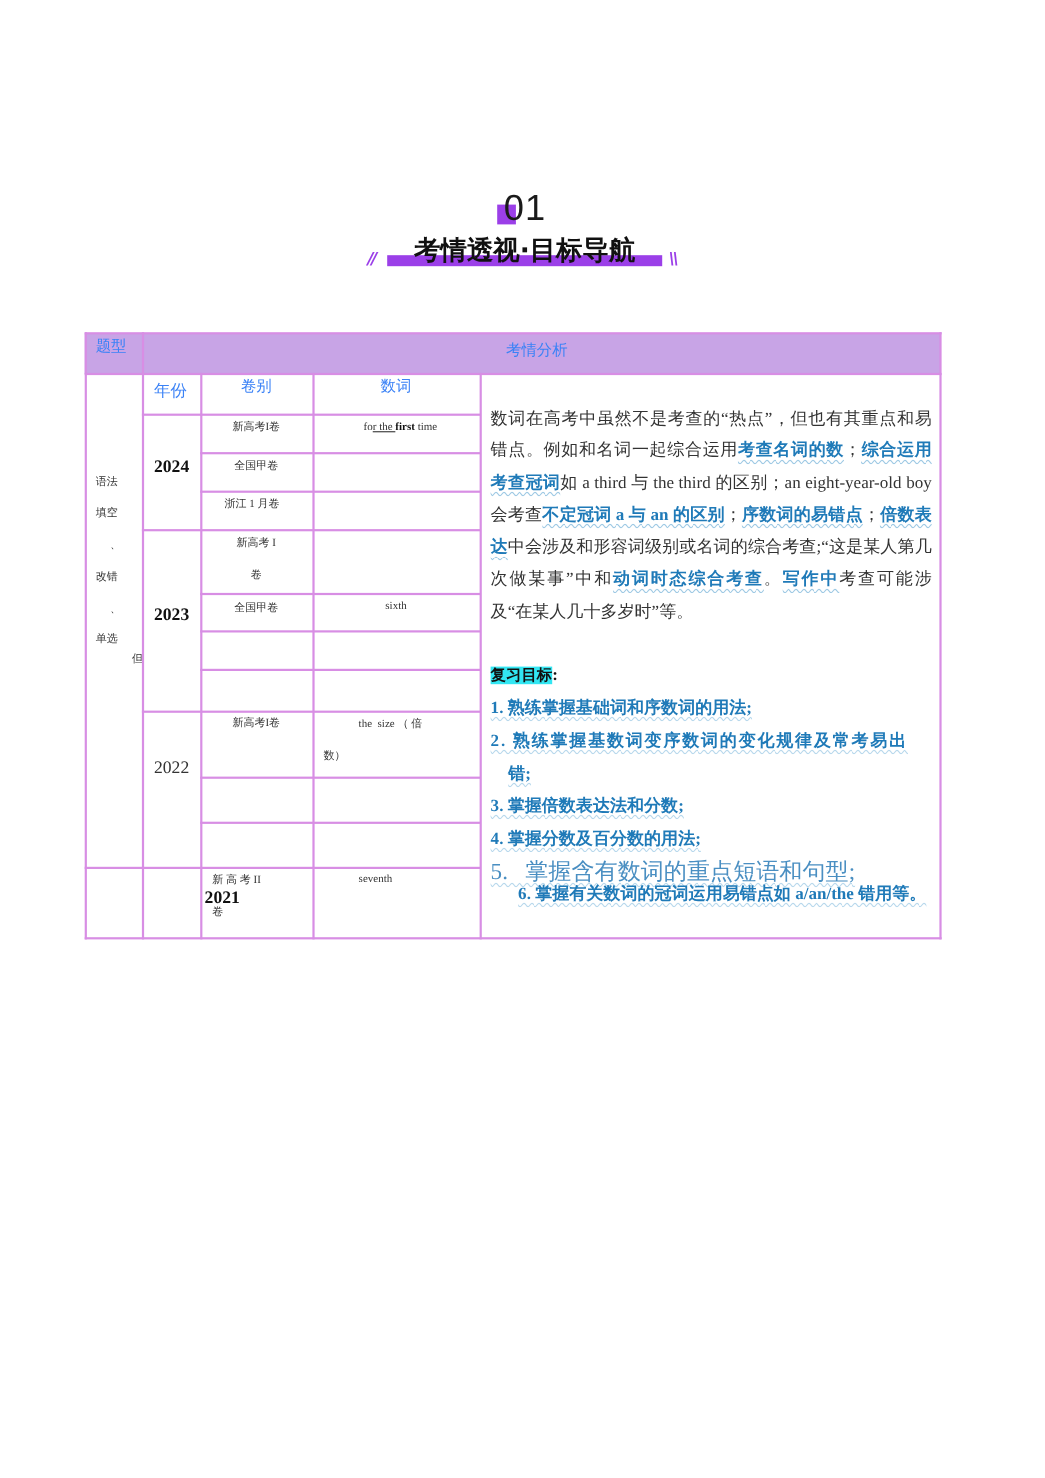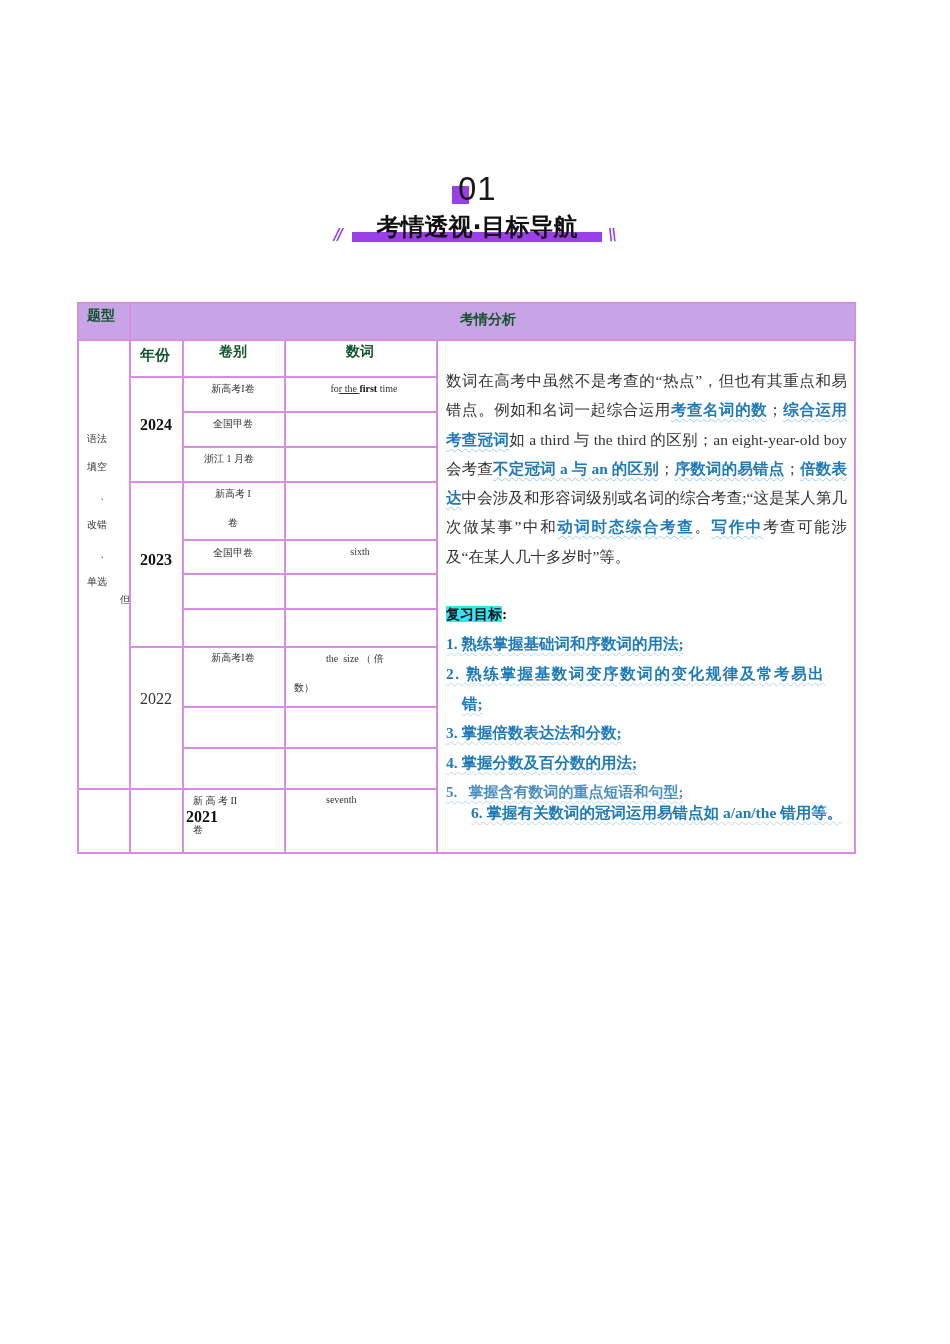--- a/index.html
+++ b/index.html
@@ -12,33 +12,33 @@
   .title-bar { position:absolute; left:352px; top:232px; width:250px; height:10px; background:#9b3fe8; }
   .title { position:absolute; left:352px; top:210px; width:250px; text-align:center;
            font-family:"DejaVu Sans","Liberation Sans",sans-serif; font-weight:bold; font-size:24px;
            color:#111; line-height:34px; letter-spacing:0px; }
   .slash { position:absolute; top:226px; font-family:"DejaVu Sans",sans-serif; font-size:15px;
            color:#9b3fe8; font-style:italic; font-weight:bold; letter-spacing:-2px; }
   .hline { position:absolute; height:1.5px; background:#d88ee4; }
   .vline { position:absolute; width:1.5px; background:#d88ee4; }
   .hdr-bg { position:absolute; left:77px; top:303px; width:778px; height:37px; background:#c8a4e6; }
   .t { position:absolute; font-size:10px; line-height:29px; color:#333; }
-  .sans-bold { font-family:"DejaVu Sans","Liberation Sans",sans-serif; font-weight:bold; font-size:14px; color:#14532d; }
+  .sans-bold { font-family:"DejaVu Sans","Liberation Sans",sans-serif; font-weight:normal; font-size:14px; color:#3b82f6; }
   .year { font-family:"Liberation Serif",serif; font-size:16px; }
   .bold { font-weight:bold; color:#111; }
   .center { text-align:center; }
   .u { text-decoration:underline; }
   
   .para { position:absolute; left:446px; top:366px; width:401px; font-size:15.5px; line-height:29.3px;
           color:#333; text-align:justify; text-align-last:left; }
   .hl { color:#1f7ab8; font-weight:bold; text-decoration:underline wavy #9ec9e4; text-decoration-thickness:1px; text-underline-offset:3px; }
   .goal-title { background:#32e6f2; font-weight:bold; color:#111; font-family:"DejaVu Sans",sans-serif; font-size:14px; }
   .goal { position:absolute; left:446px; width:405px; font-size:15.5px; line-height:29.5px; color:#1f7ab8; font-weight:bold; }
   .goal .w { text-decoration:underline wavy #b8d8ec; text-decoration-thickness:1px; text-underline-offset:3px; }
-  .goal-light { font-weight:bold; color:#4a8fc2; font-size:15px; }
+  .goal-light { font-weight:normal; color:#4a8fc2; font-size:21px; }
 </style>
 </head>
 <body>
 
 <div class="num-square"></div>
 <div class="num">01</div>
 <div class="slash" style="left:334px;">//</div>
 <div class="title-bar"></div>
 <div class="title">考情透视·目标导航</div>
 <div class="slash" style="left:608px;">\\</div>

